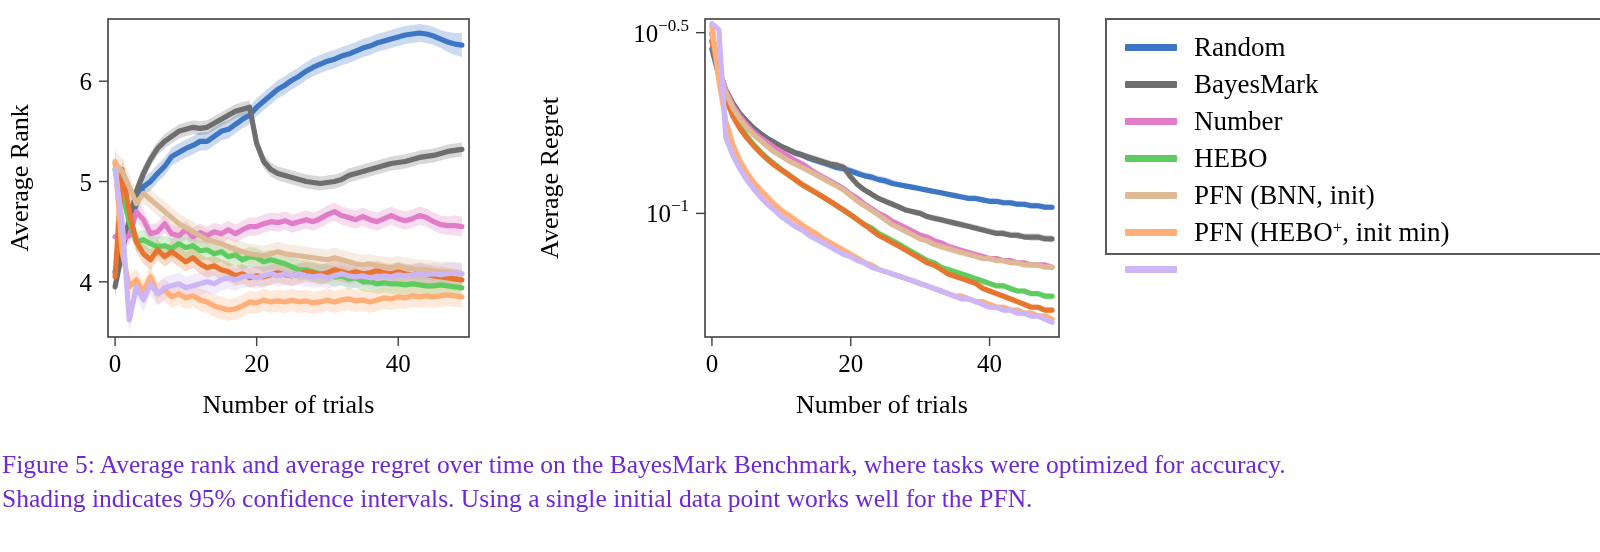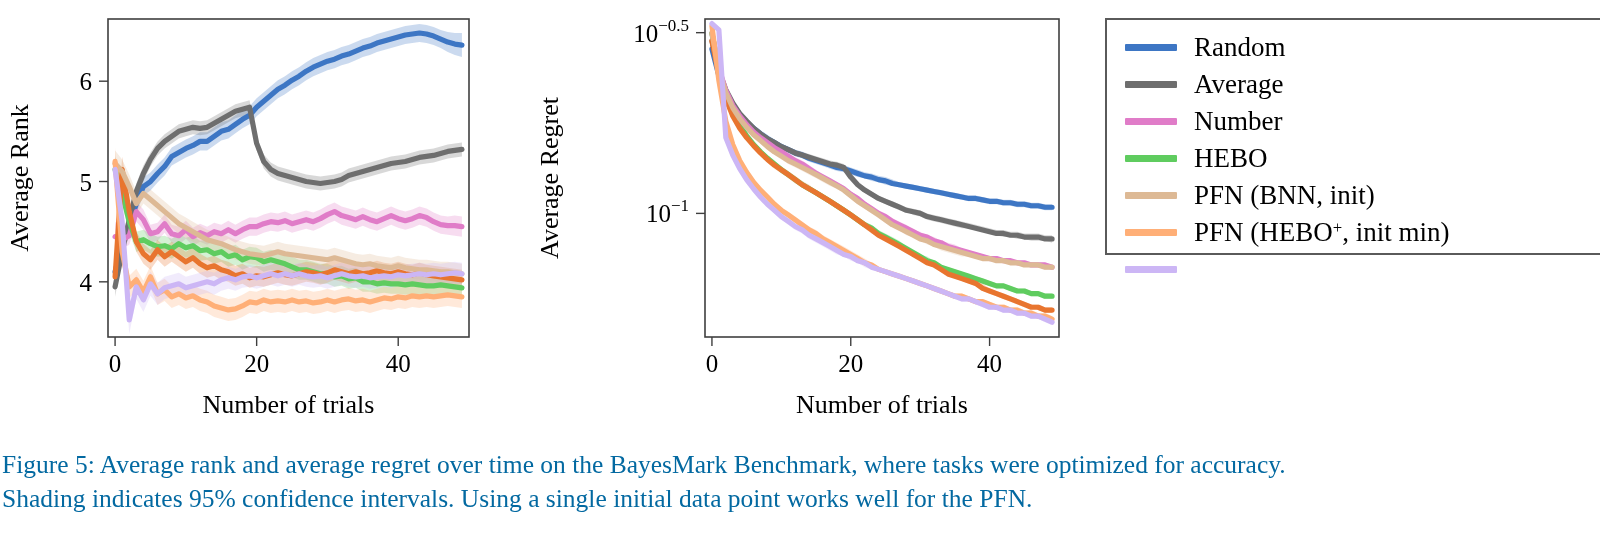--- a/index.html
+++ b/index.html
@@ -95,21 +95,21 @@
   }
 
   #caption {
     position: absolute;
     left: 2px;
     top: 448px;
     width: 1596px;
     font-family: "Liberation Serif", "DejaVu Serif", serif;
     font-size: 25.5px;
     line-height: 1.32;
-    color: #0369a1;
+    color: #6d28d9;
   }
   #caption .cap-line { white-space: nowrap; }
 </style>
 </head>
 <body>
 
 <div id="figure">
 
   <div class="panels">
 
@@ -198,21 +198,21 @@
     </div>
 
     <div id="legend-box-wrap">
       <div id="legend">
           <div class="legend-row">
             <span class="legend-swatch" style="background: rgb(61, 118, 196);"></span>
             <span class="legend-label">Random</span>
           </div>
           <div class="legend-row">
             <span class="legend-swatch" style="background: rgb(110, 110, 110);"></span>
-            <span class="legend-label">Average</span>
+            <span class="legend-label">BayesMark</span>
           </div>
           <div class="legend-row">
             <span class="legend-swatch" style="background: rgb(224, 124, 200);"></span>
             <span class="legend-label">Number</span>
           </div>
           <div class="legend-row">
             <span class="legend-swatch" style="background: rgb(95, 204, 95);"></span>
             <span class="legend-label">HEBO</span>
           </div>
           <div class="legend-row">

